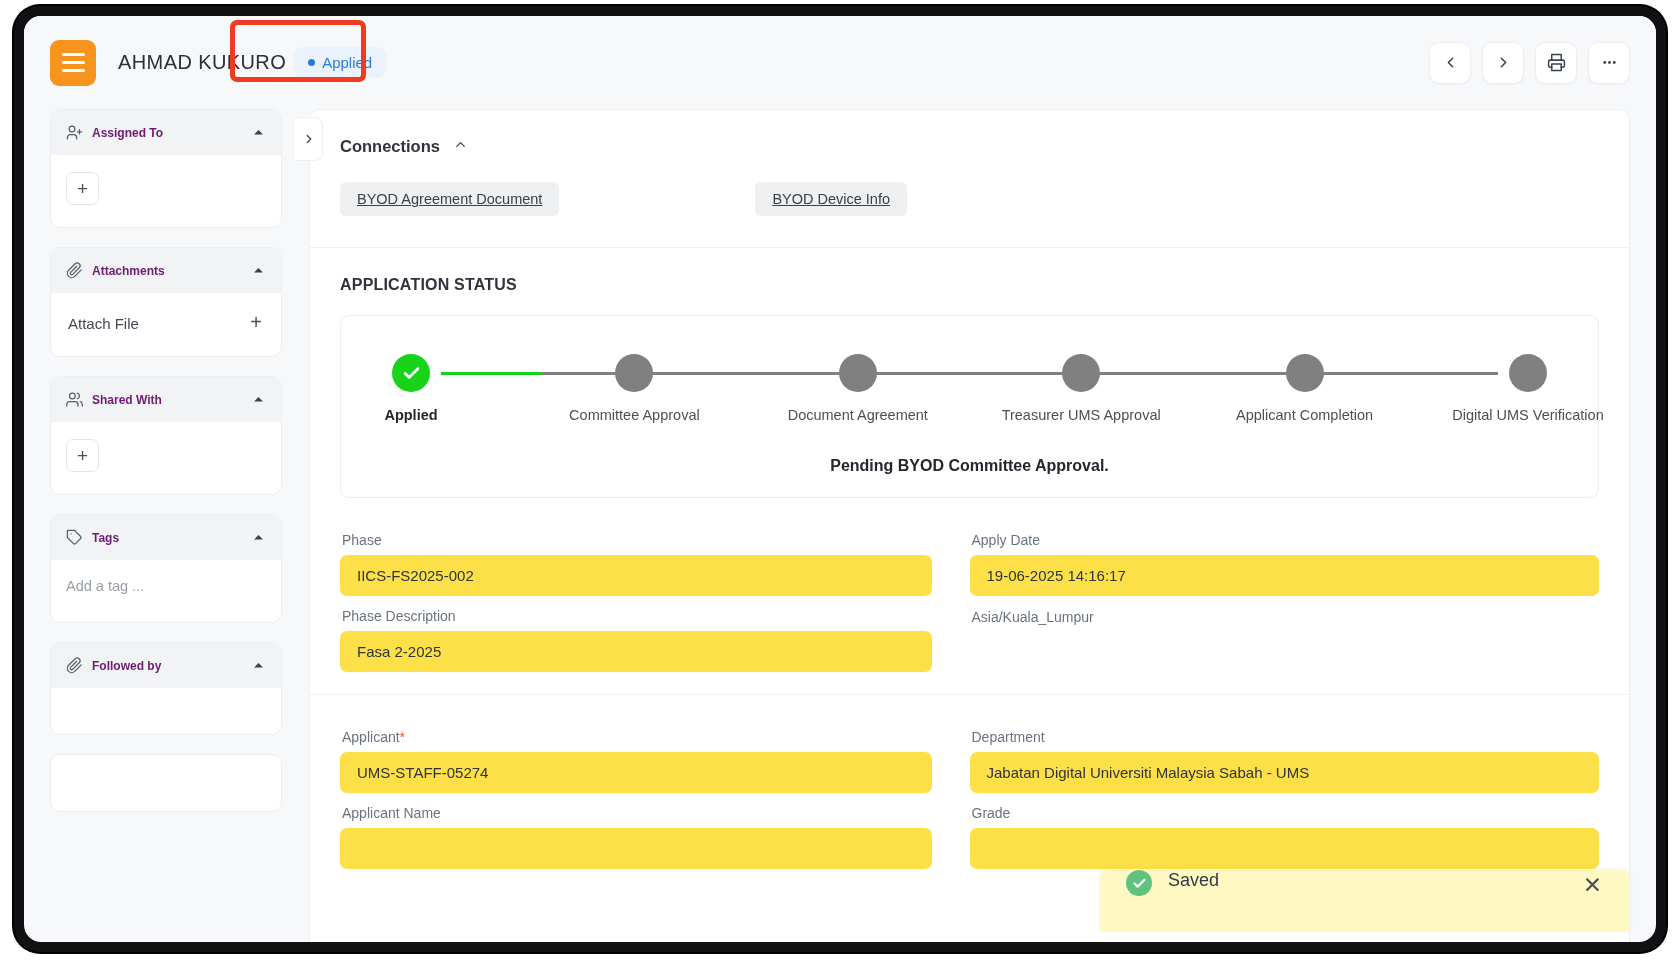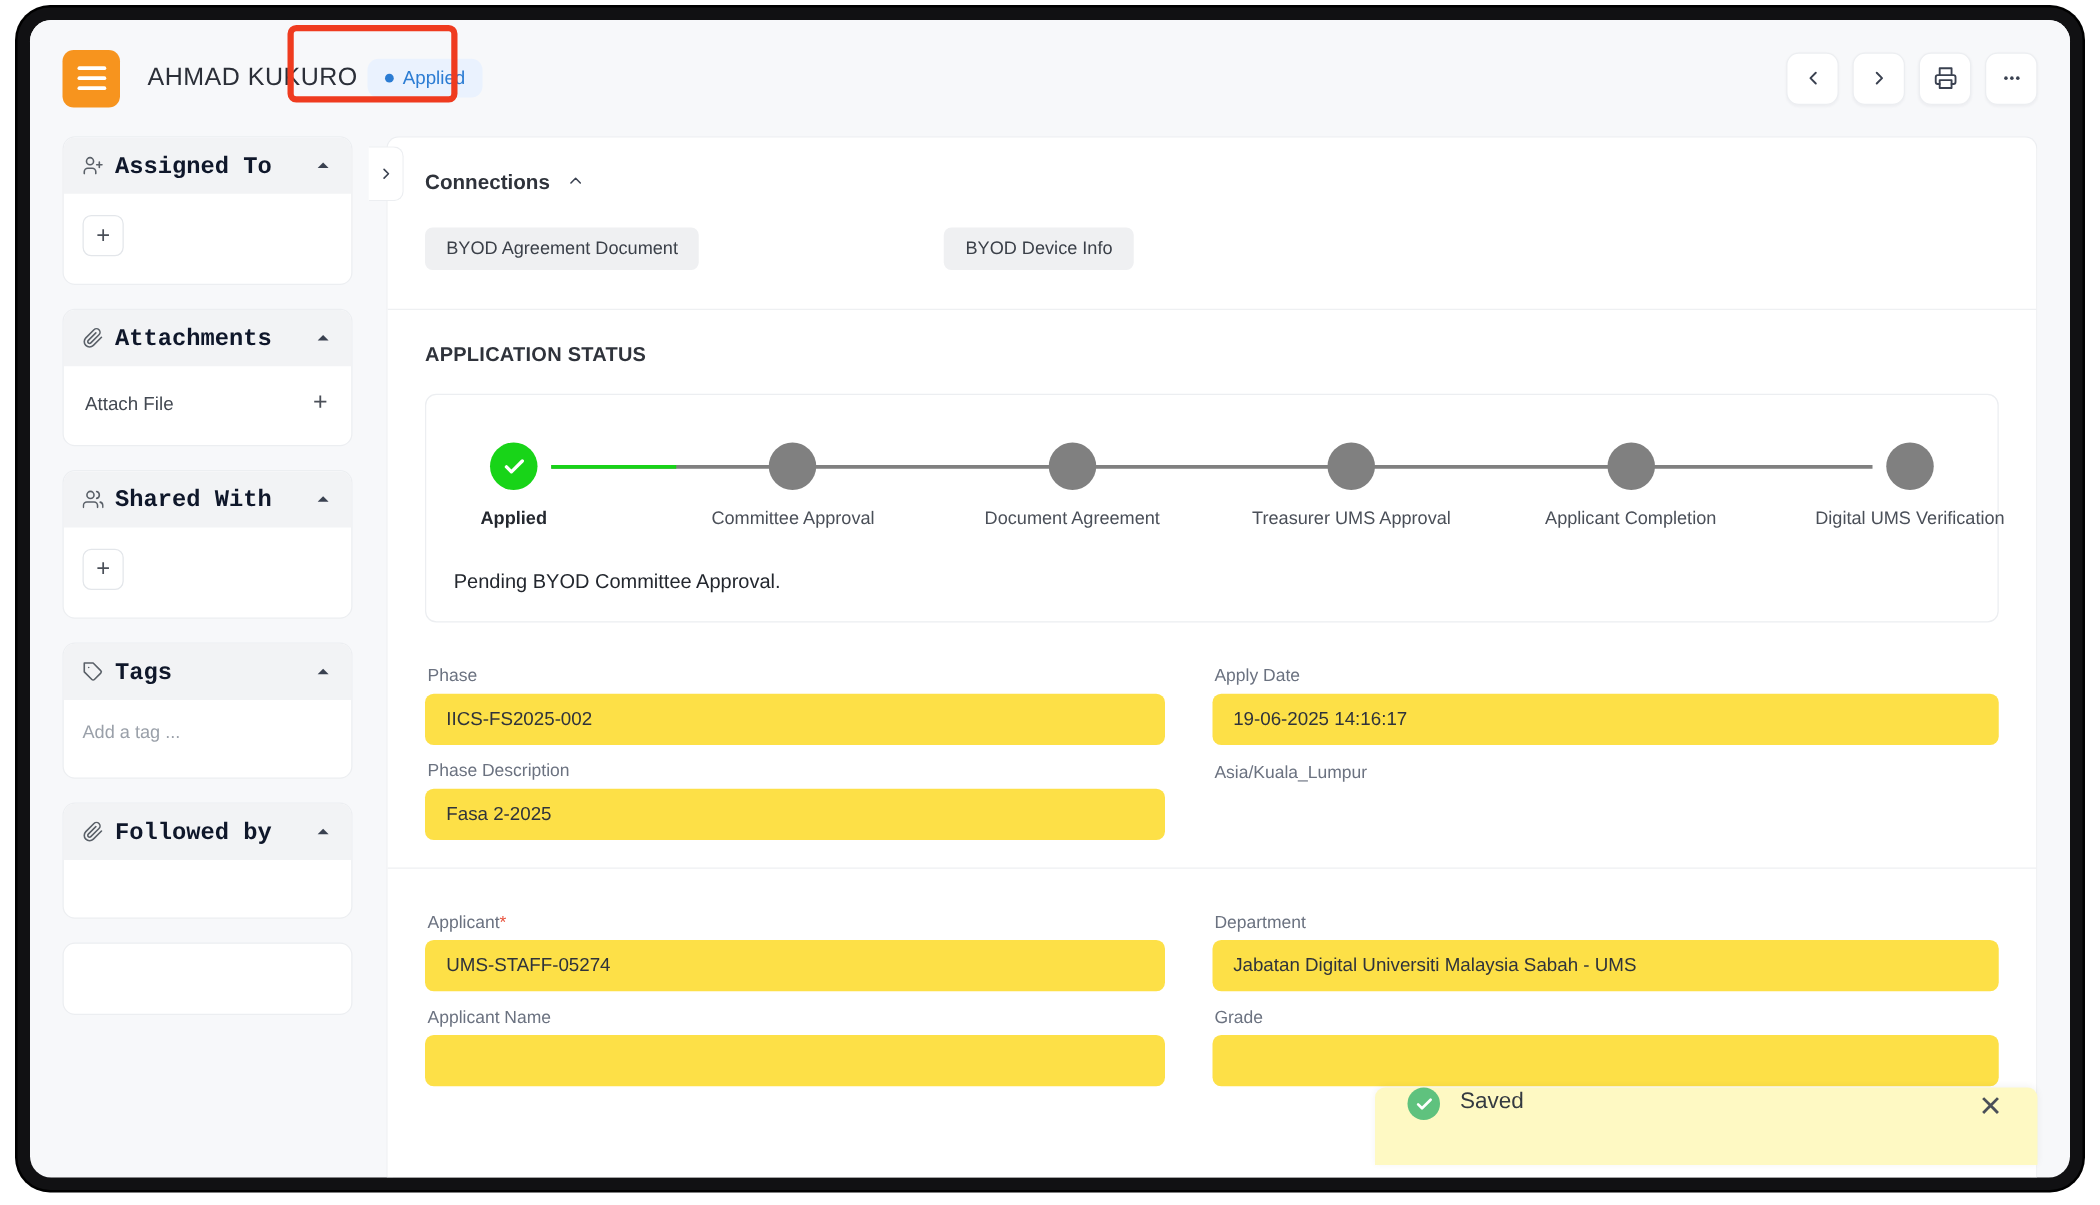--- a/index.html
+++ b/index.html
@@ -131,23 +131,22 @@
   }
   .side-head {
     height: 45px;
     background: #f2f3f5;
     display: flex; align-items: center;
     padding: 0 15px;
     gap: 9px;
     cursor: pointer;
   }
   .side-head .title {
-    font-size: 19px; font-weight: bold; color: #0f172a;
+    font-size: 12px; font-weight: bold; color: #701a75;
     white-space: nowrap;
-    font-family: Liberation Mono, monospace;
   }
   .side-head .collapse {
     margin-left: auto; display: flex; align-items: center;
   }
   .side-body {
     padding: 17px 15px 22px 15px;
     min-height: 62px;
   }
   .plus-box {
     width: 33px; height: 33px;
@@ -216,20 +215,21 @@
     padding: 26px 0 31px 0;
   }
   .chip {
     background: #eff0f2;
     border-radius: 6px;
     padding: 9px 17px;
     font-size: 14.5px;
     color: #3b4049;
     cursor: pointer;
     white-space: nowrap;
+    text-decoration: underline;
   }
   .chip:nth-child(1) { margin-right: 196px; }
 
   #app-status-label {
     font-size: 16px; font-weight: bold; color: #2f333b;
     letter-spacing: .2px;
     padding: 28px 0 0 0;
   }
 
   #tracker {
@@ -270,24 +270,24 @@
   }
   .step.done .circ { background: #18d418; }
   .step .lbl {
     margin-top: 15px;
     font-size: 14.5px;
     color: #4a4f58;
     white-space: nowrap;
   }
   .step.done .lbl { font-weight: bold; color: #23272e; }
   #tracker-msg {
-    text-align: left;
+    text-align: center;
     margin-top: 34px;
     font-size: 16px;
-    font-weight: normal;
+    font-weight: bold;
     color: #23272e;
   }
 
   
   .form-sec {
     display: flex;
     padding-top: 22px; padding-bottom: 18px;
   }
   .col { width: 50%; padding-right: 38px; }
   .col:last-child { padding-right: 0; }

